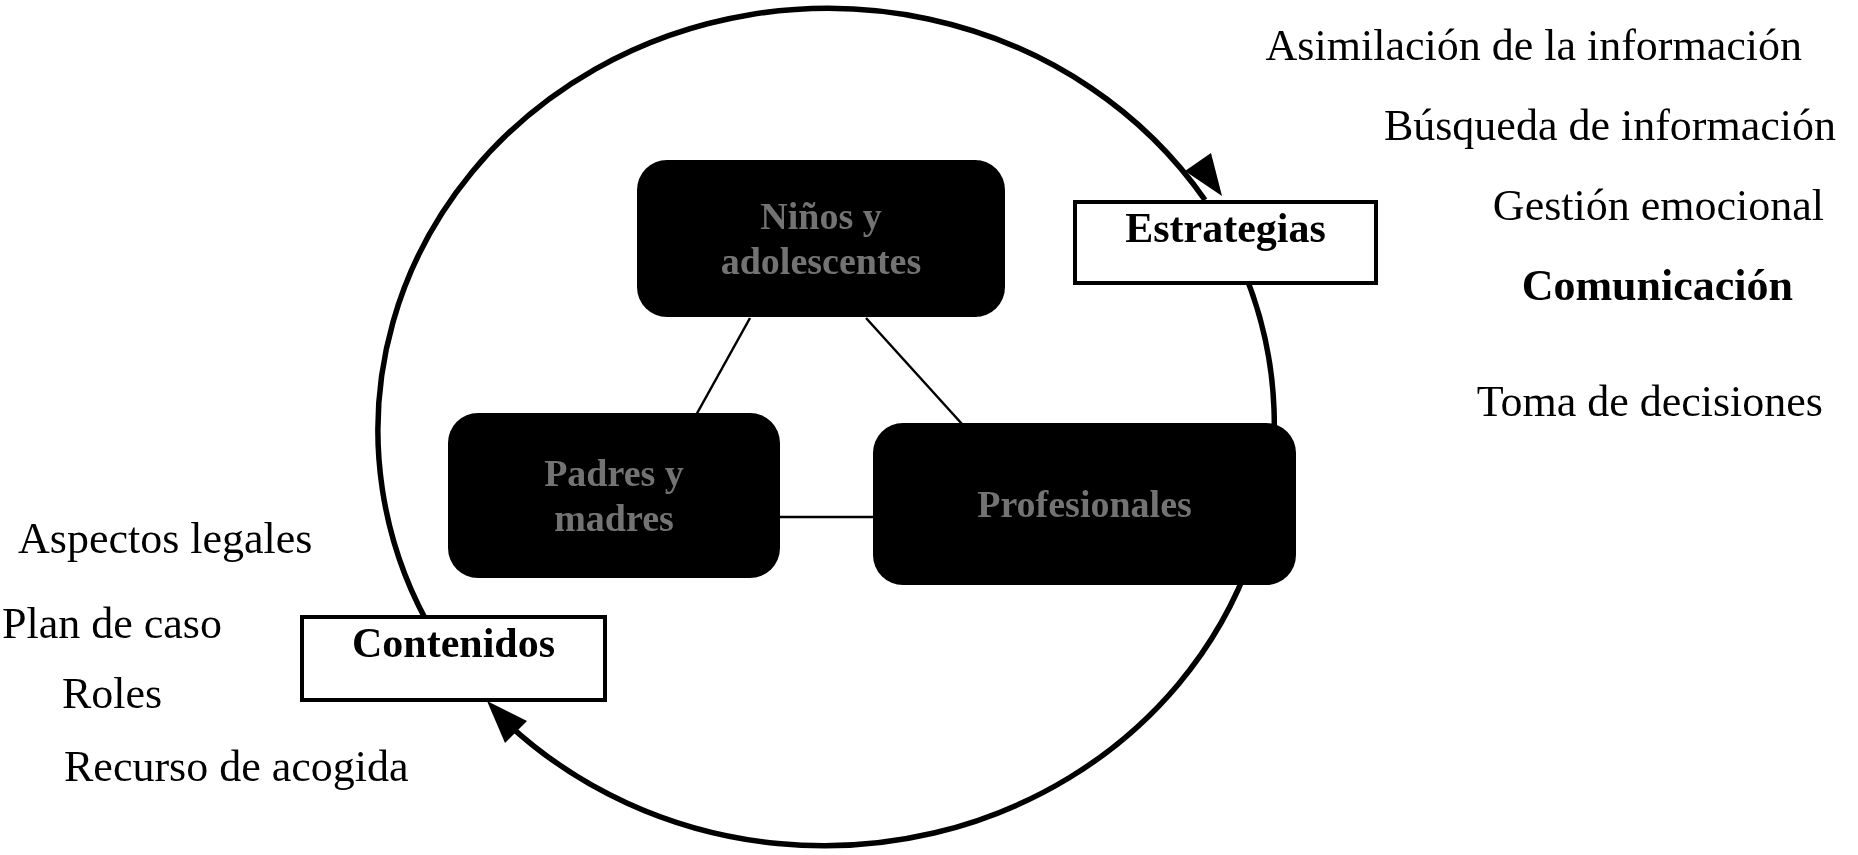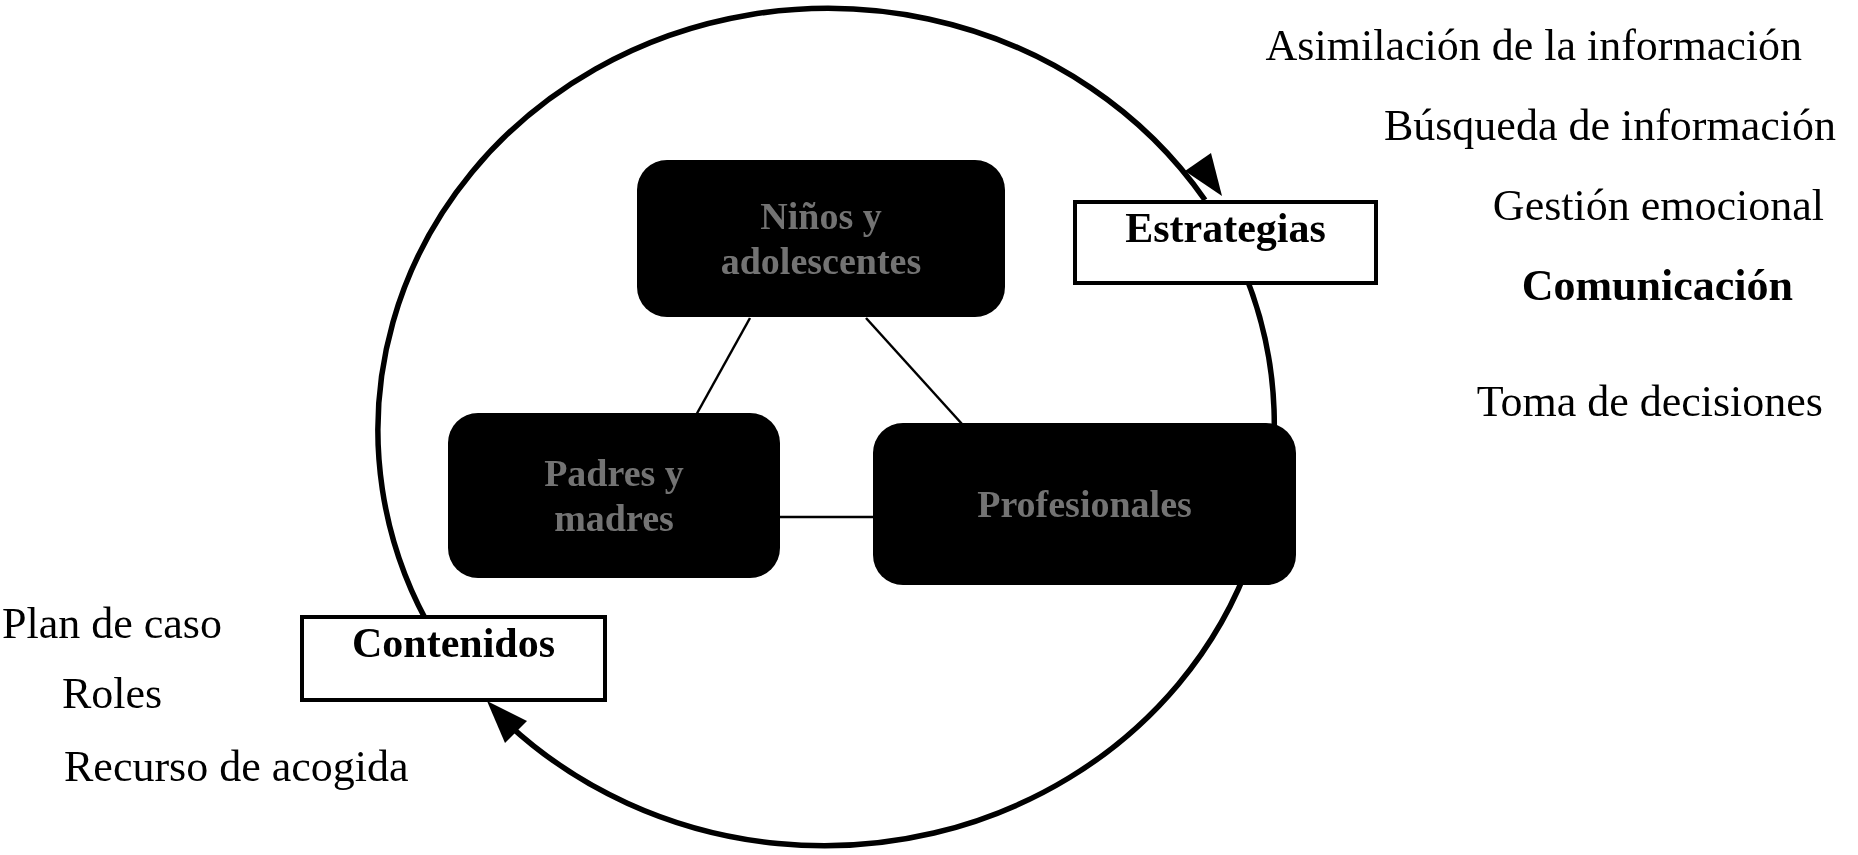--- a/index.html
+++ b/index.html
@@ -84,17 +84,18 @@
   <div class="cycle-label" style="left:300px;top:615px;width:307px;height:87px;">
     <span class="cycle-label-text">Contenidos</span>
   </div>
 
   <div class="side-label" style="right:56px;top:20px;">Asimilación de la información</div>
   <div class="side-label" style="right:22px;top:100px;">Búsqueda de información</div>
   <div class="side-label" style="right:34px;top:180px;">Gestión emocional</div>
   <div class="side-label" style="right:65px;top:260px;font-weight:bold;">Comunicación</div>
   <div class="side-label" style="right:35px;top:340px;margin-top:36px;">Toma de decisiones</div>
 
+  <div class="side-label" style="left:18px;top:513px;">Aspectos legales</div>
   <div class="side-label" style="left:2px;top:598px;">Plan de caso</div>
   <div class="side-label" style="left:62px;top:668px;">Roles</div>
   <div class="side-label" style="left:28px;top:741px;margin-left:36px;">Recurso de acogida</div>
 
 </div>
 
 </body></html>

